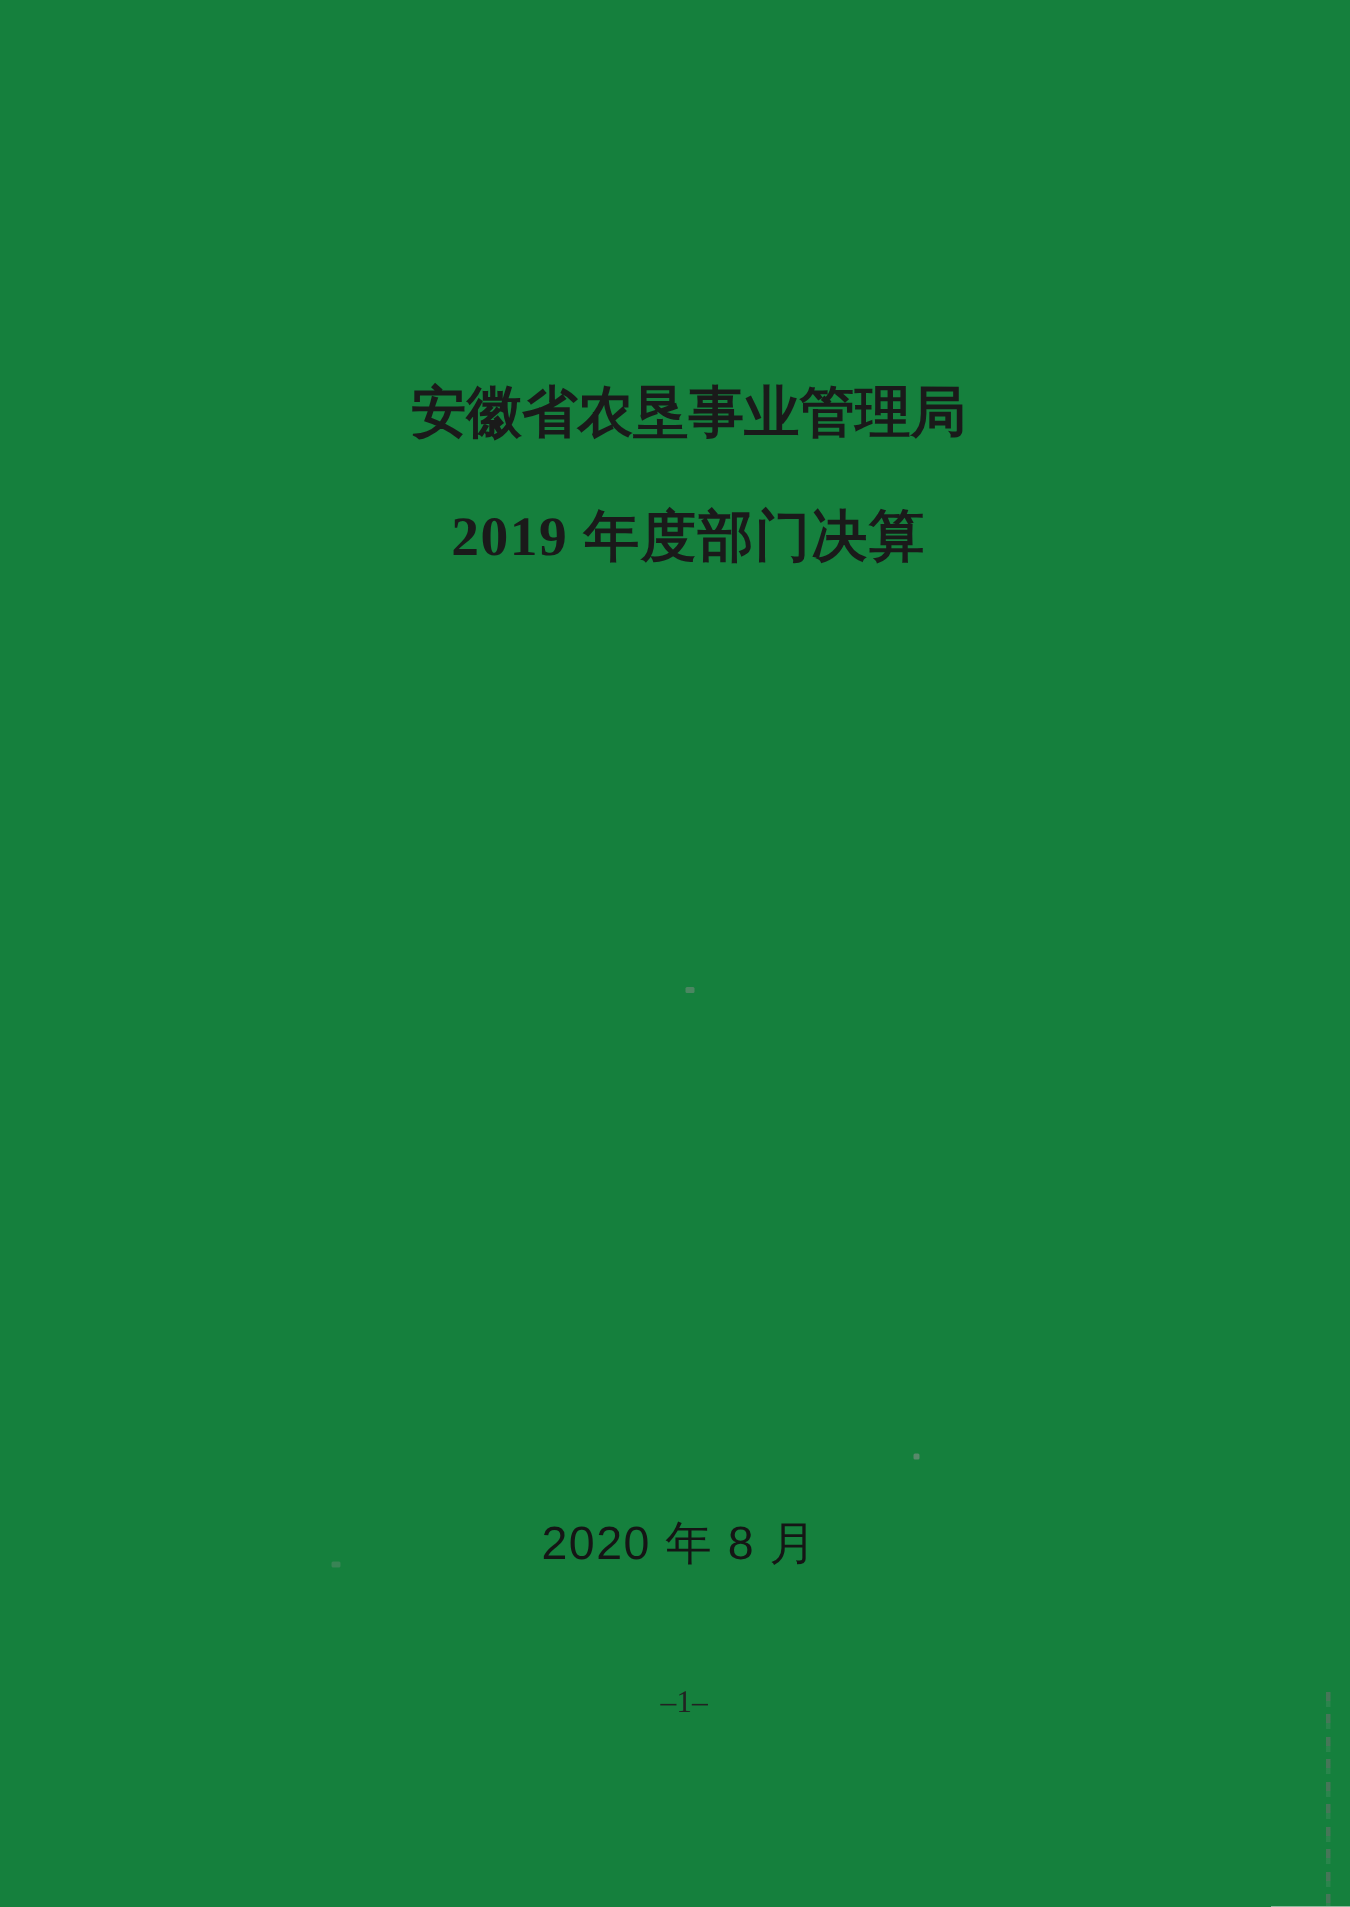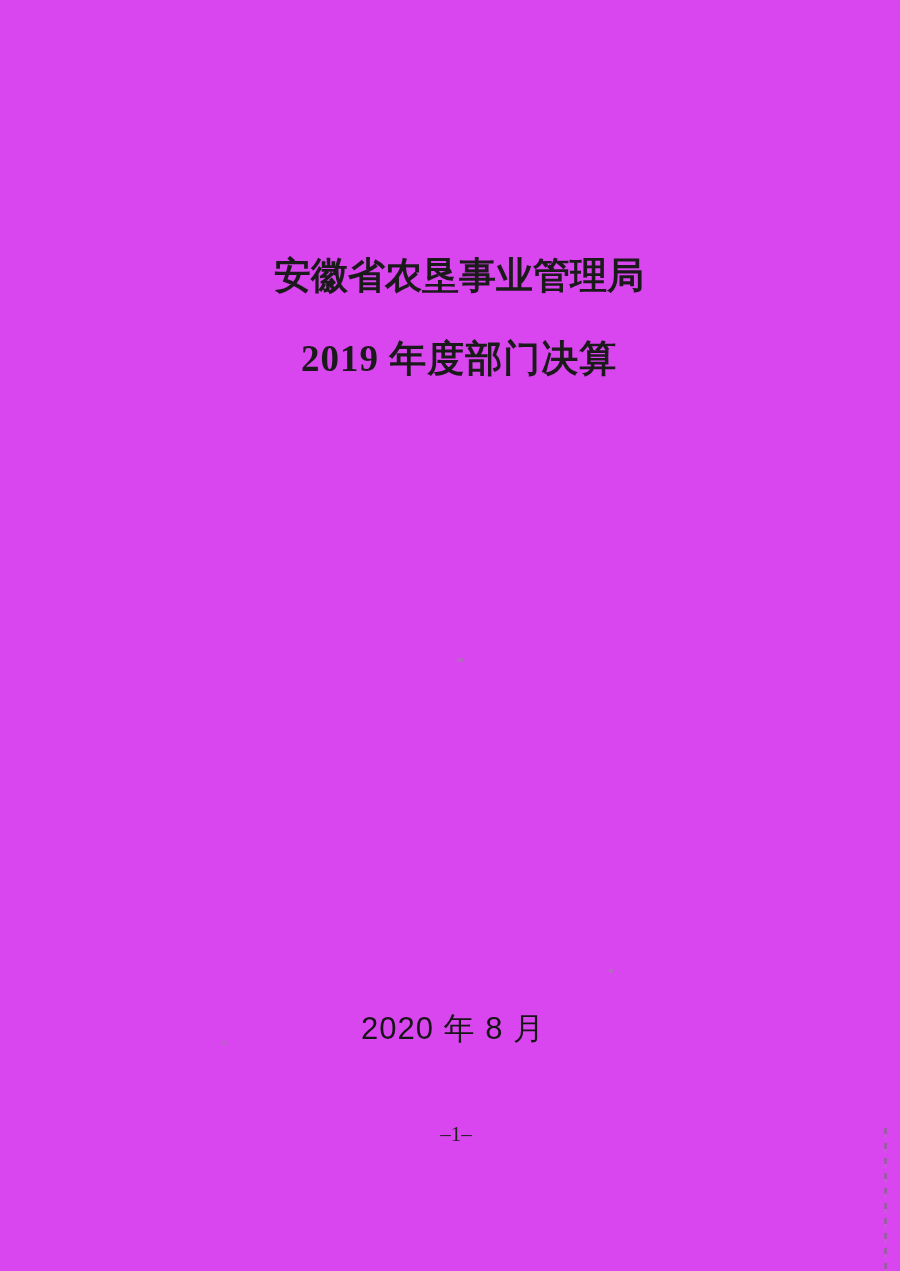--- a/index.html
+++ b/index.html
@@ -5,21 +5,21 @@
   html, body {
     margin: 0;
     padding: 0;
     background: #e8e8e8;
   }
   .scan-page {
     position: relative;
     width: 900px;
     height: 1271px;
     margin: 0 auto;
-    background: #d946ef;
+    background: #15803d;
     overflow: hidden;
     font-family: "Liberation Serif", "DejaVu Serif", serif;
     color: #1a1a1a;
   }
   .title-line-1 {
     position: absolute;
     top: 254px;
     left: 0;
     width: 100%;
     text-align: center;

